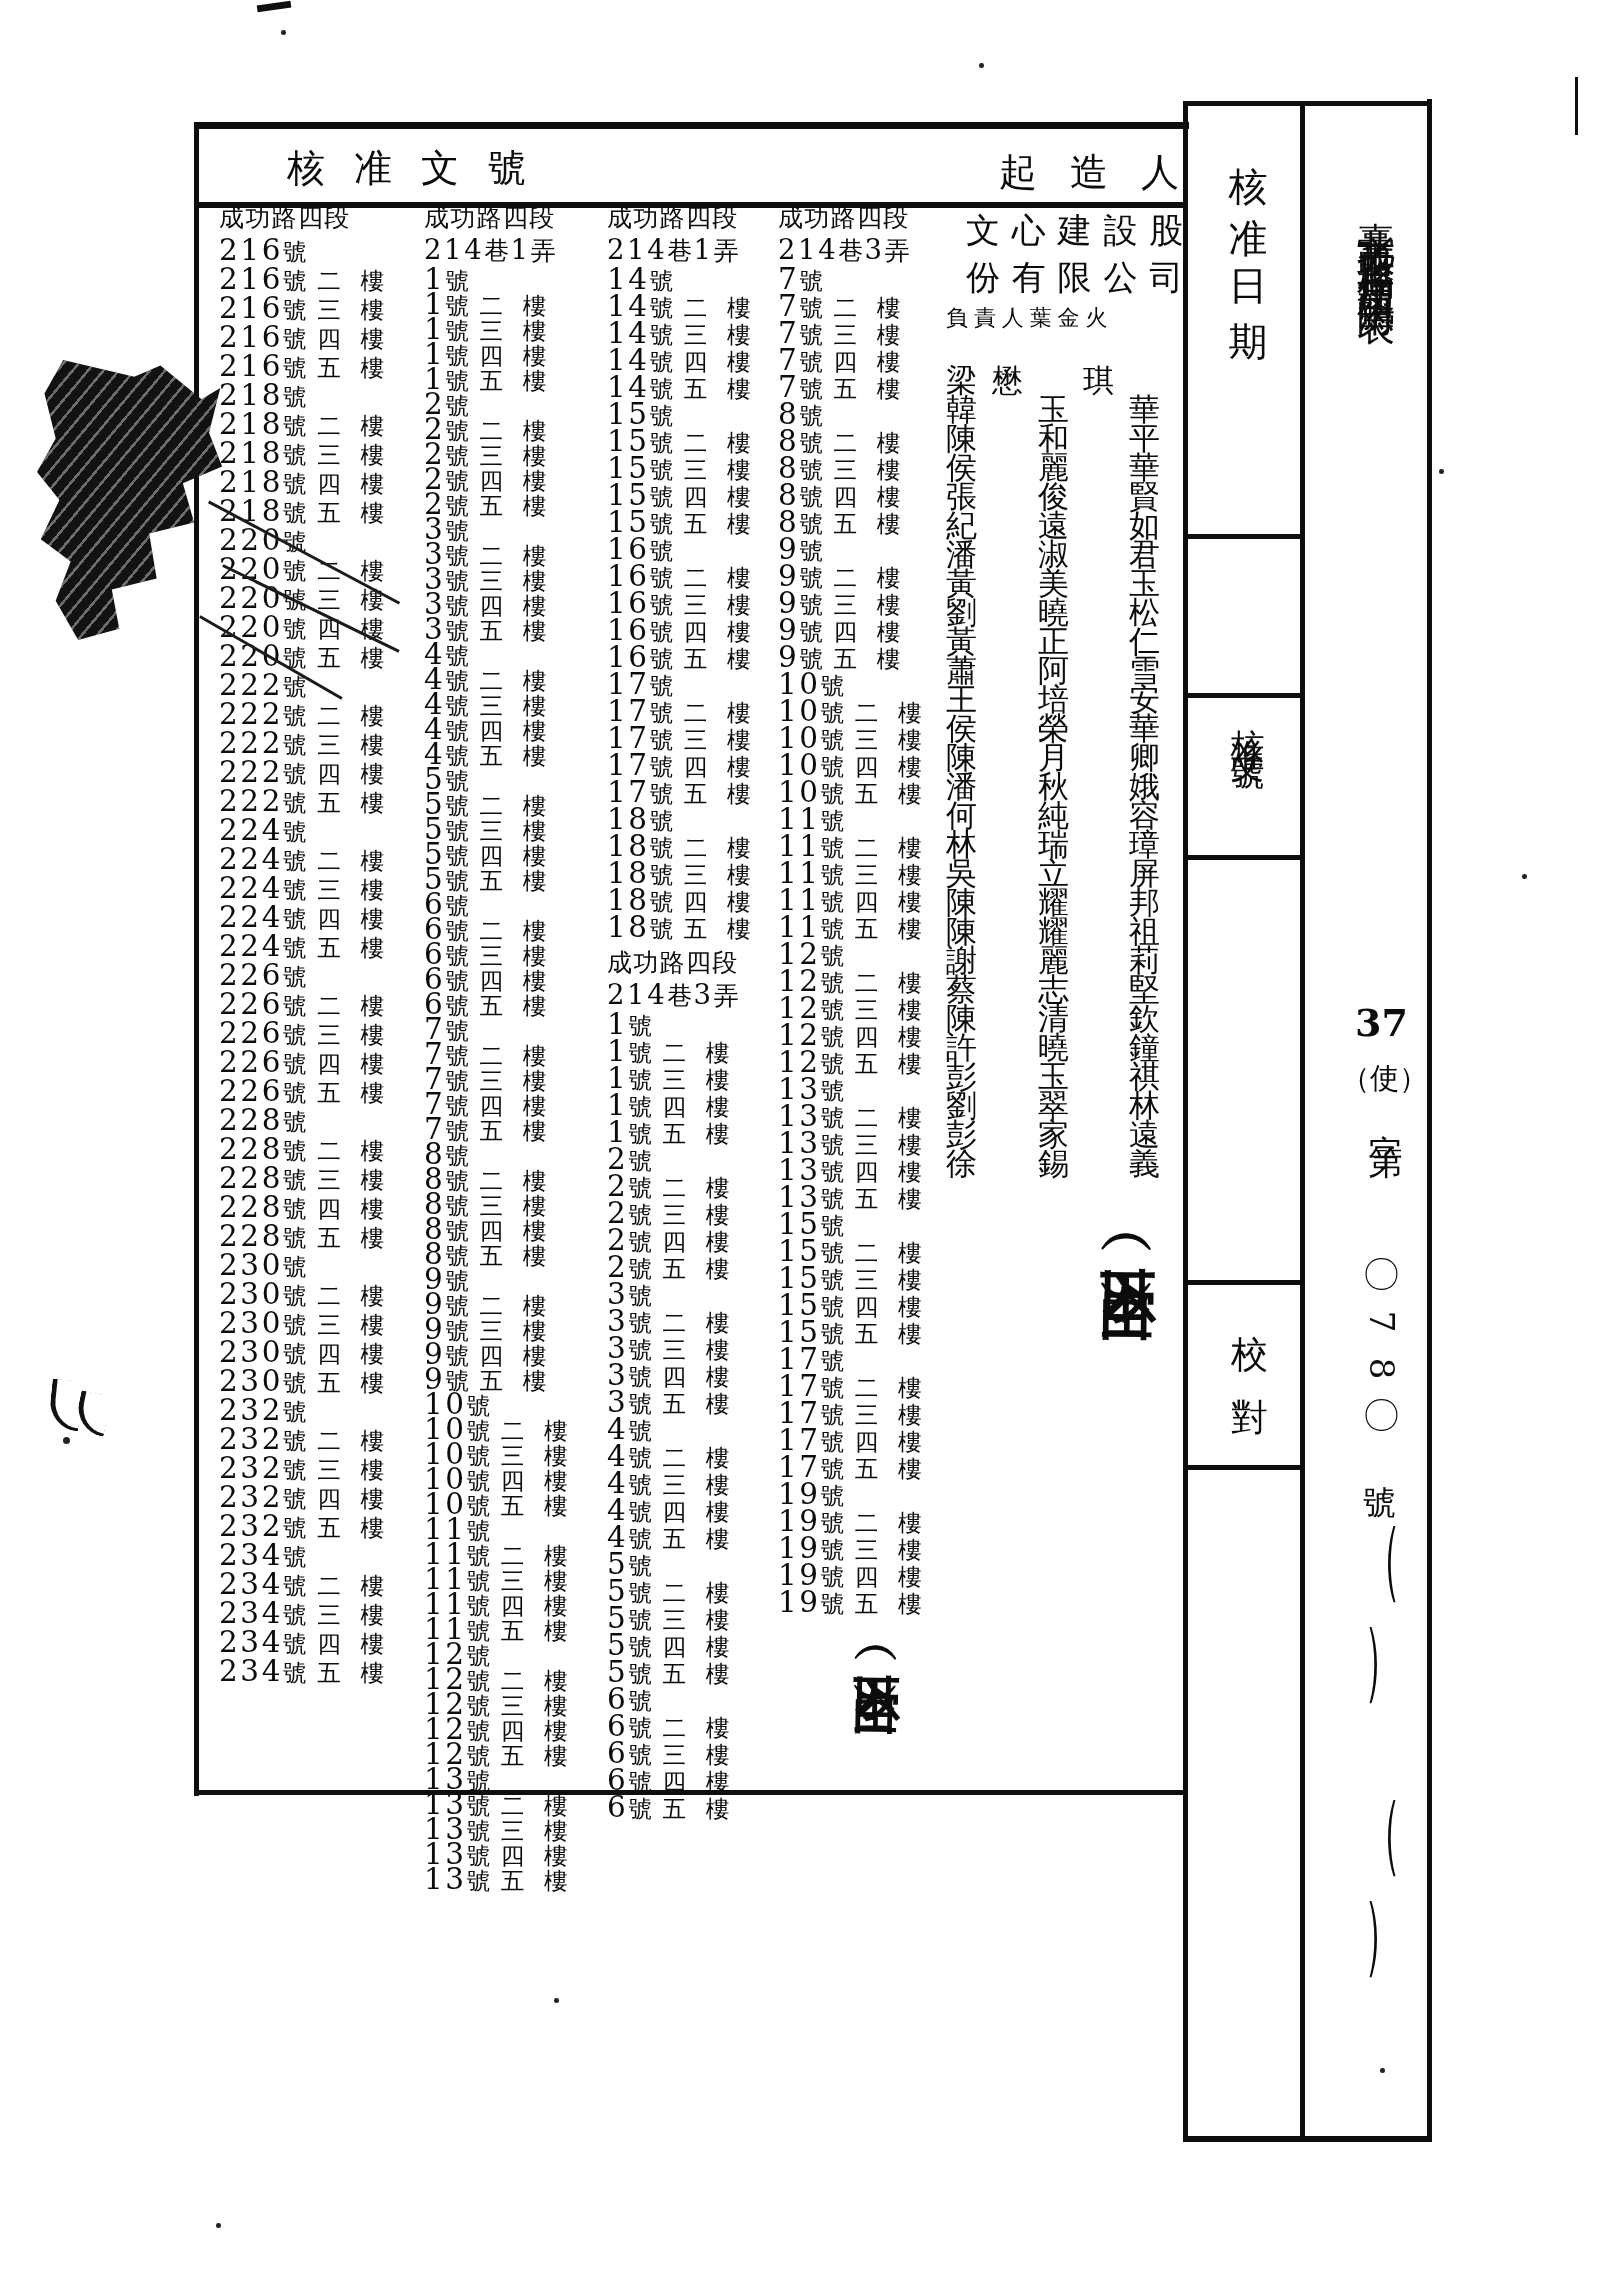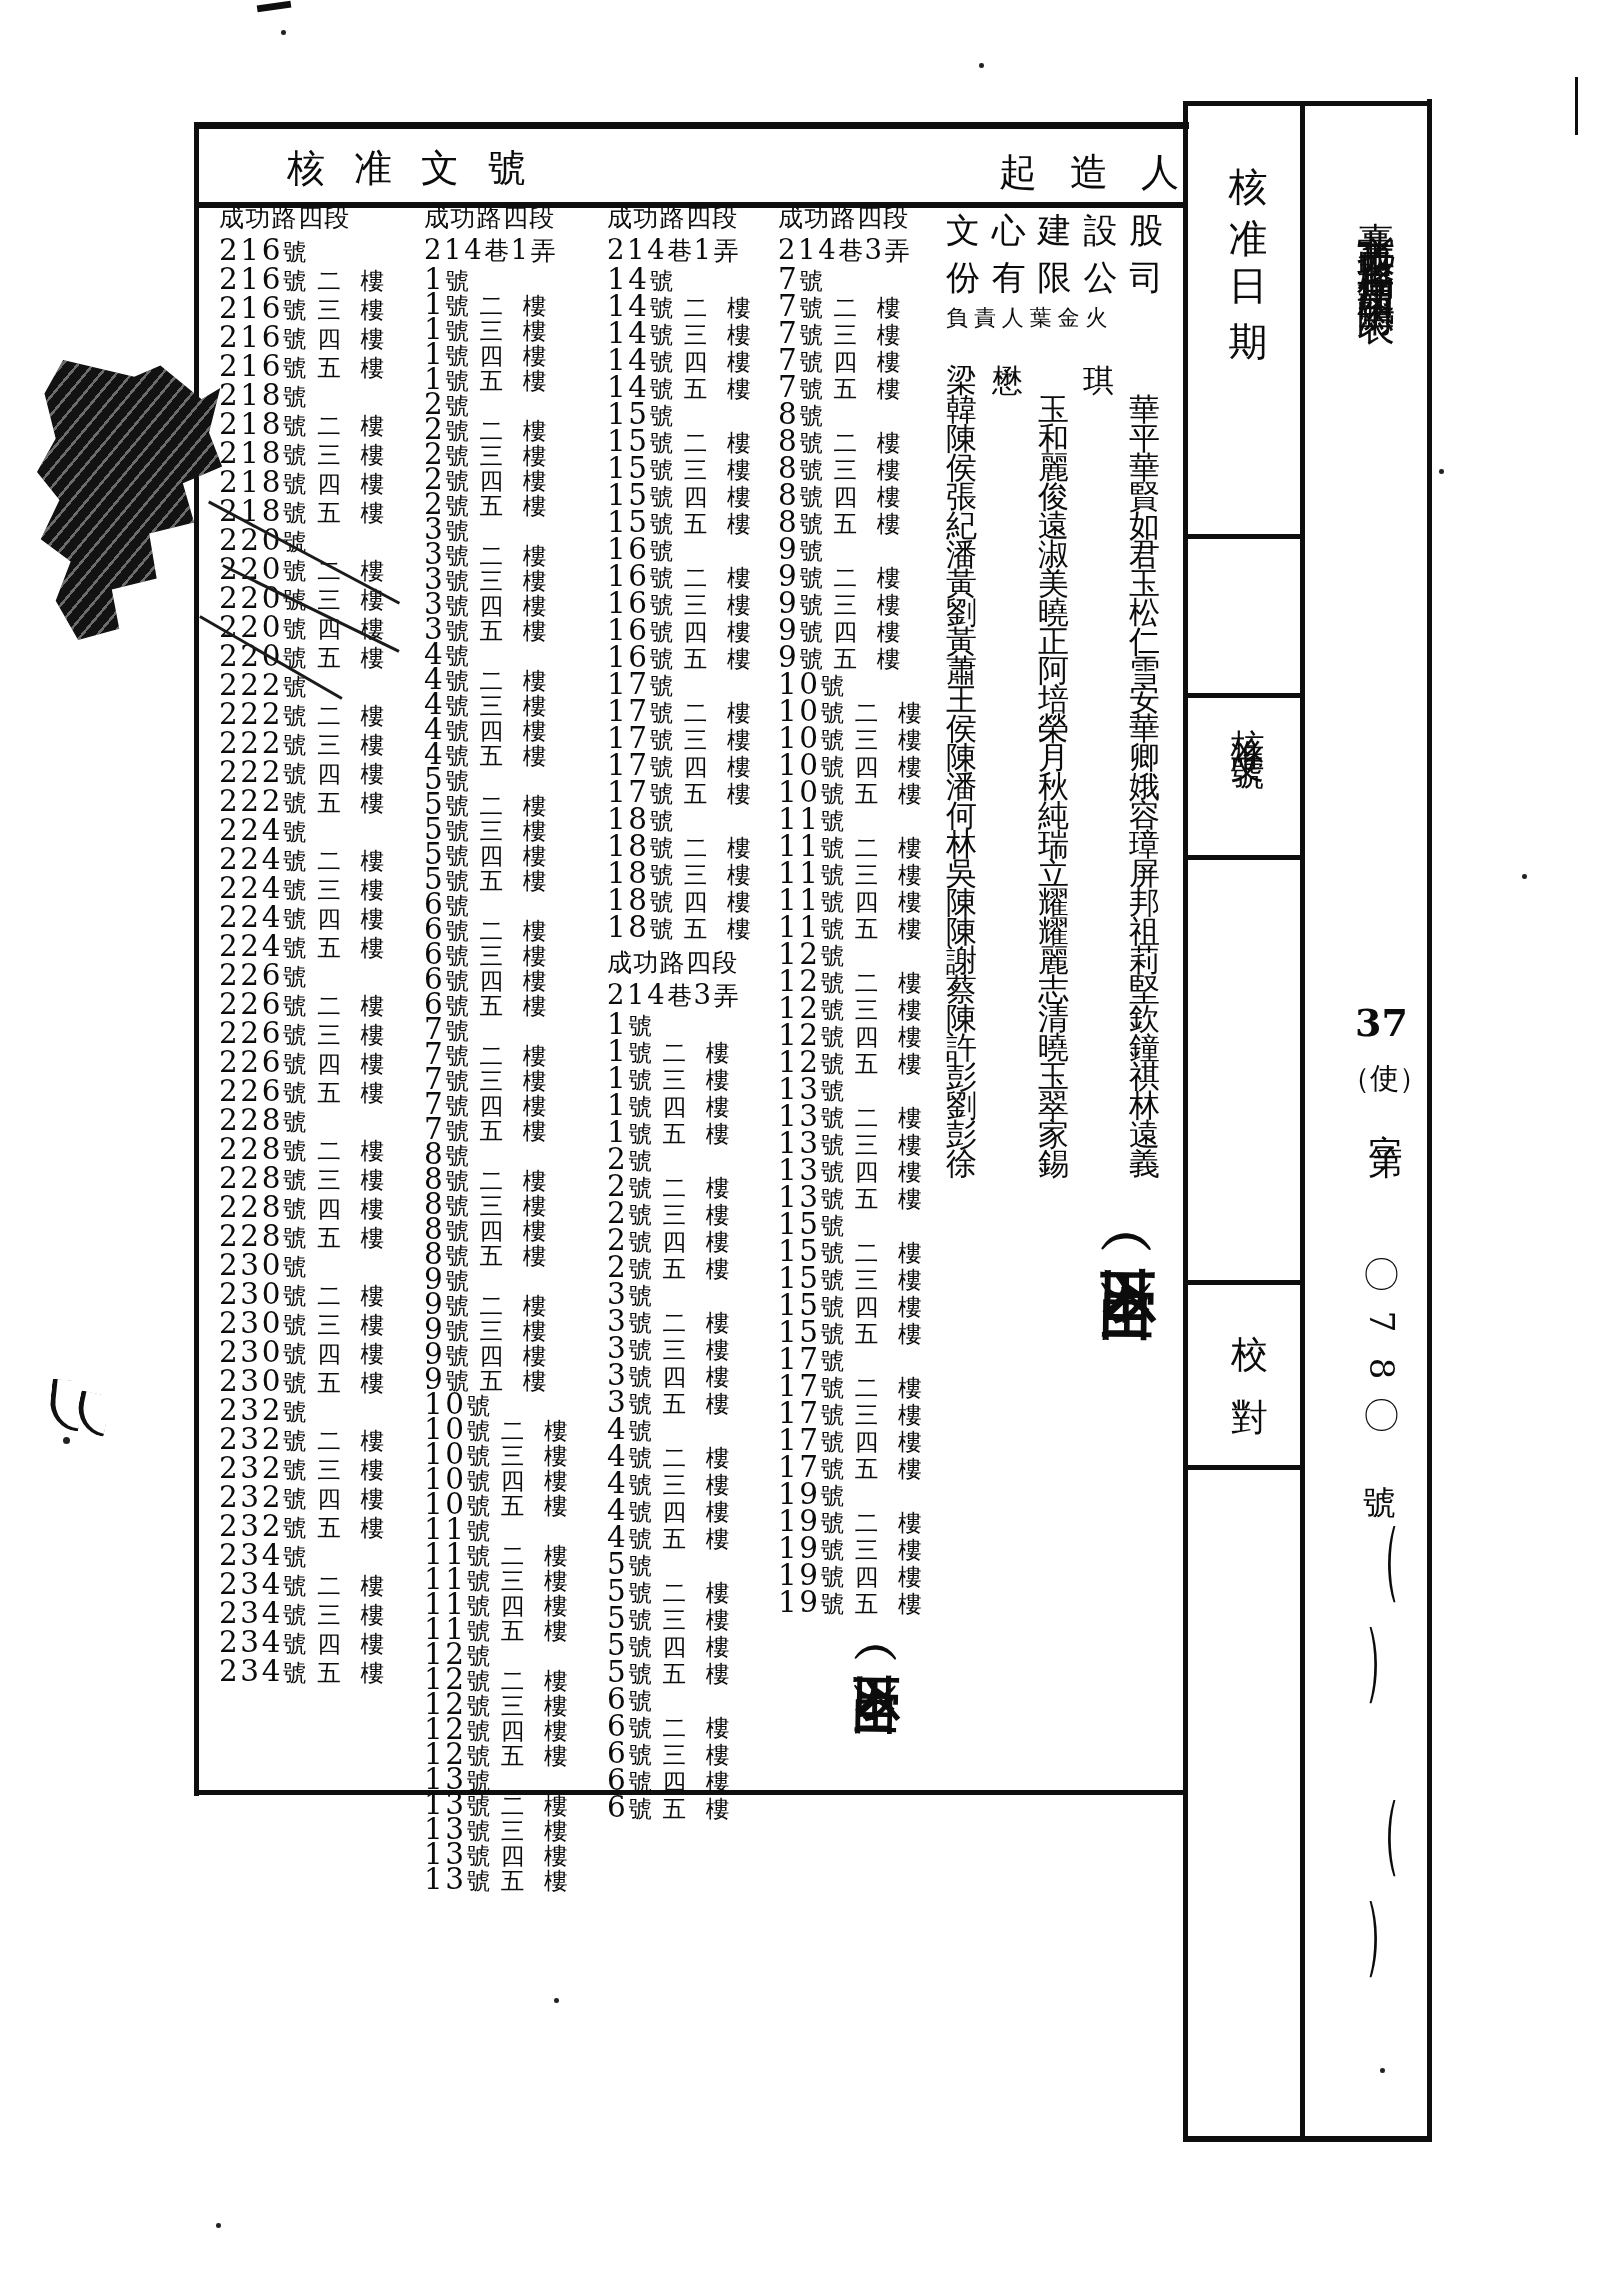--- a/index.html
+++ b/index.html
@@ -40,21 +40,21 @@
   .addr-line{white-space:nowrap;line-height:1;}
   #col1 .addr-line{height:29px;}
   #col2 .addr-line{height:25px;}
   #col3 .addr-line{height:27px;}
   #col4 .addr-line{height:27px;}
   .dg{font-size:29.5px;letter-spacing:2.6px;}
   .cj{font-size:23.6px;}
   .floor{font-size:23.6px;margin-left:10.5px;letter-spacing:19.6px;}
   
   #names{position:absolute;left:946px;top:213px;width:249px;}
-  .comp-line{font-size:34px;letter-spacing:11.8px;height:47px;line-height:1;white-space:nowrap;}
+  .comp-line{font-size:34px;letter-spacing:11.8px;height:47px;line-height:1;white-space:nowrap;text-align:right;}
   .principal{font-size:22px;letter-spacing:5.9px;height:58px;line-height:1;white-space:nowrap;}
   .name-row{position:relative;height:29px;font-size:31px;line-height:1;}
   .name-row span{position:absolute;top:0;}
   .n1{left:0;} .n2{left:92px;} .n3{left:183px;}
   .name-row.shift .n2{left:46px;} .name-row.shift .n3{left:137px;}
   
   .v{position:absolute;writing-mode:vertical-rl;text-orientation:upright;white-space:nowrap;}
   .vm{position:absolute;writing-mode:vertical-rl;text-orientation:mixed;white-space:nowrap;}
   #lbl-date{left:1221px;top:135px;font-size:39px;letter-spacing:52px;}
   #lbl-doc{left:1225px;top:702px;font-size:34px;letter-spacing:9.2px;}

